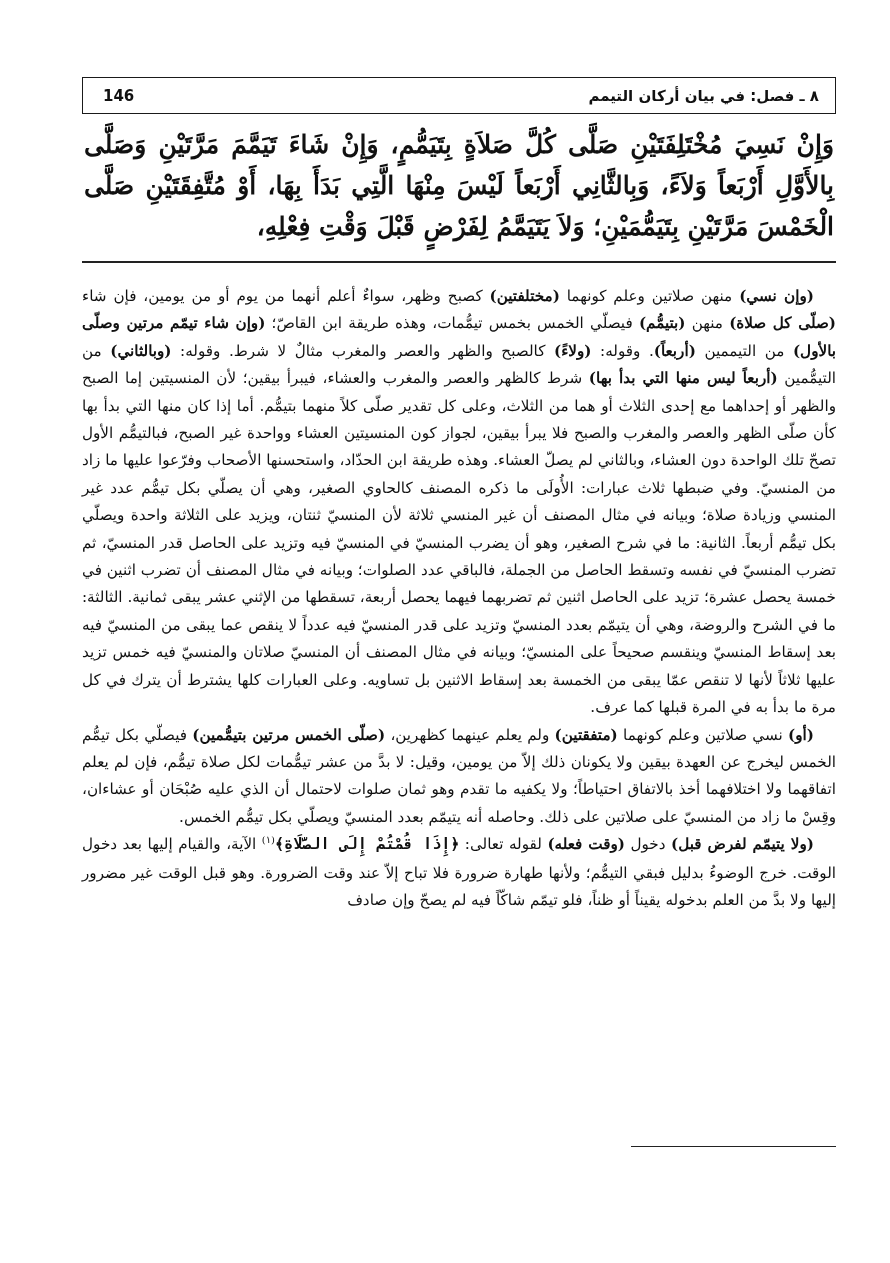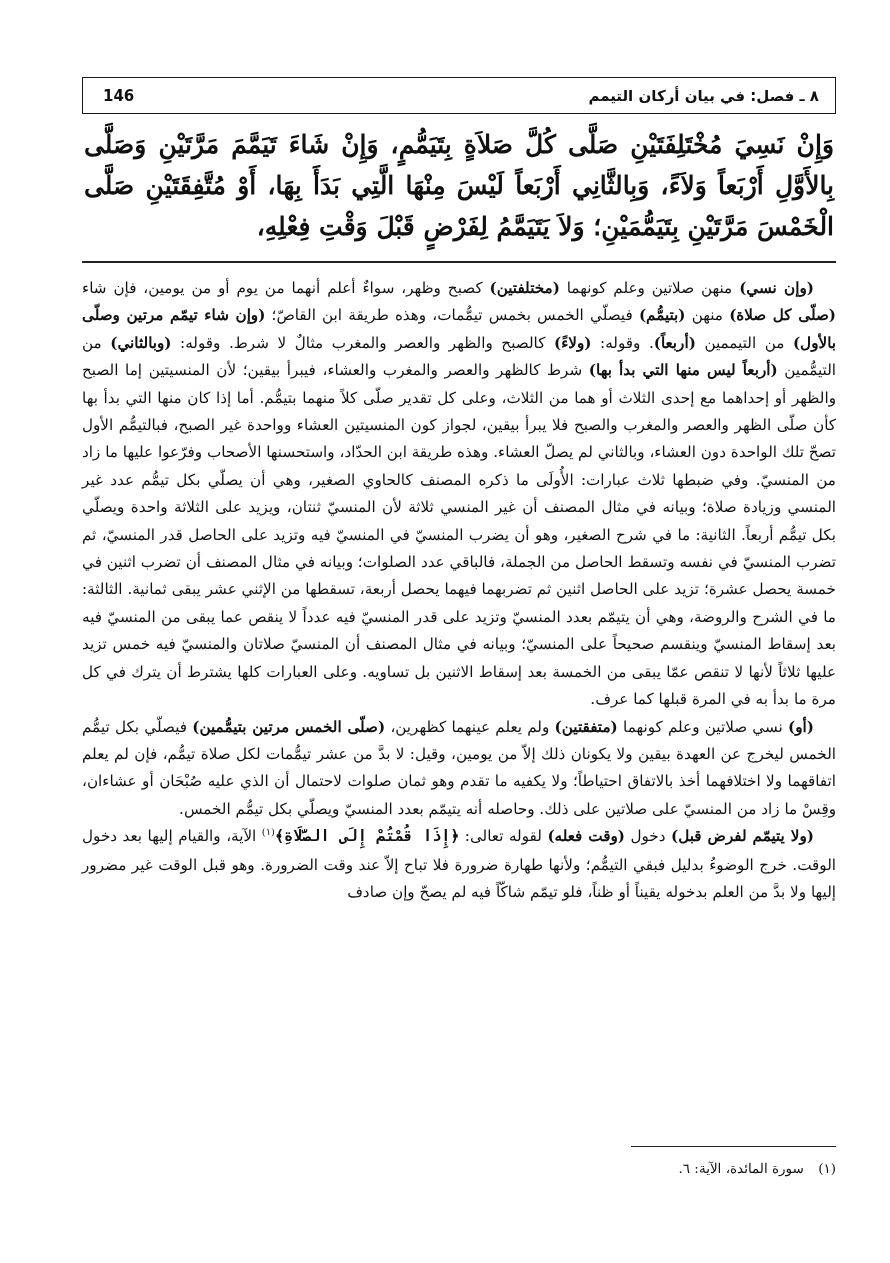--- a/index.html
+++ b/index.html
@@ -48,21 +48,21 @@
     padding: 0 2px;
     font-weight: bold;
   }
   .matn-separator {
     margin-top: 14px;
     height: 0;
     border-top: 2px solid #222222;
     width: 754px;
   }
   .sharh {
-    margin-top: 12px;
+    margin-top: 20px;
     font-size: 15.2px;
     line-height: 27.4px;
     direction: rtl;
     text-align: justify;
   }
   .sharh p {
     margin: 0;
     text-indent: 22px;
   }
   .sharh b { font-weight: bold; }
@@ -104,20 +104,14 @@
   <div class="sharh">
     <p><b>(وإن نسي)</b><span> منهن صلاتين وعلم كونهما </span><b>(مختلفتين)</b><span> كصبح وظهر، سواءٌ أعلم أنهما من يوم أو من يومين، فإن شاء </span><b>(صلّى كل صلاة)</b><span> منهن </span><b>(بتيمُّم)</b><span> فيصلّي الخمس بخمس تيمُّمات، وهذه طريقة ابن القاصّ؛ </span><b>(وإن شاء تيمّم مرتين وصلّى بالأول)</b><span> من التيممين </span><b>(أربعاً)</b><span>. وقوله: </span><b>(ولاءً)</b><span> كالصبح والظهر والعصر والمغرب مثالٌ لا شرط. وقوله: </span><b>(وبالثاني)</b><span> من التيمُّمين </span><b>(أربعاً ليس منها التي بدأ بها)</b><span> شرط كالظهر والعصر والمغرب والعشاء، فيبرأ بيقين؛ لأن المنسيتين إما الصبح والظهر أو إحداهما مع إحدى الثلاث أو هما من الثلاث، وعلى كل تقدير صلّى كلاً منهما بتيمُّم. أما إذا كان منها التي بدأ بها كأن صلّى الظهر والعصر والمغرب والصبح فلا يبرأ بيقين، لجواز كون المنسيتين العشاء وواحدة غير الصبح، فبالتيمُّم الأول تصحّ تلك الواحدة دون العشاء، وبالثاني لم يصلّ العشاء. وهذه طريقة ابن الحدّاد، واستحسنها الأصحاب وفرّعوا عليها ما زاد من المنسيّ. وفي ضبطها ثلاث عبارات: الأُولَى ما ذكره المصنف كالحاوي الصغير، وهي أن يصلّي بكل تيمُّم عدد غير المنسي وزيادة صلاة؛ وبيانه في مثال المصنف أن غير المنسي ثلاثة لأن المنسيّ ثنتان، ويزيد على الثلاثة واحدة ويصلّي بكل تيمُّم أربعاً. الثانية: ما في شرح الصغير، وهو أن يضرب المنسيّ في المنسيّ فيه وتزيد على الحاصل قدر المنسيّ، ثم تضرب المنسيّ في نفسه وتسقط الحاصل من الجملة، فالباقي عدد الصلوات؛ وبيانه في مثال المصنف أن تضرب اثنين في خمسة يحصل عشرة؛ تزيد على الحاصل اثنين ثم تضربهما فيهما يحصل أربعة، تسقطها من الإثني عشر يبقى ثمانية. الثالثة: ما في الشرح والروضة، وهي أن يتيمّم بعدد المنسيّ وتزيد على قدر المنسيّ فيه عدداً لا ينقص عما يبقى من المنسيّ فيه بعد إسقاط المنسيّ وينقسم صحيحاً على المنسيّ؛ وبيانه في مثال المصنف أن المنسيّ صلاتان والمنسيّ فيه خمس تزيد عليها ثلاثاً لأنها لا تنقص عمّا يبقى من الخمسة بعد إسقاط الاثنين بل تساويه. وعلى العبارات كلها يشترط أن يترك في كل مرة ما بدأ به في المرة قبلها كما عرف.</span></p>
 
     <p><b>(أو)</b><span> نسي صلاتين وعلم كونهما </span><b>(متفقتين)</b><span> ولم يعلم عينهما كظهرين، </span><b>(صلّى الخمس مرتين بتيمُّمين)</b><span> فيصلّي بكل تيمُّم الخمس ليخرج عن العهدة بيقين ولا يكونان ذلك إلاّ من يومين، وقيل: لا بدَّ من عشر تيمُّمات لكل صلاة تيمُّم، فإن لم يعلم اتفاقهما ولا اختلافهما أخذ بالاتفاق احتياطاً؛ ولا يكفيه ما تقدم وهو ثمان صلوات لاحتمال أن الذي عليه صُبْحَان أو عشاءان، وقِسْ ما زاد من المنسيّ على صلاتين على ذلك. وحاصله أنه يتيمّم بعدد المنسيّ ويصلّي بكل تيمُّم الخمس.</span></p>
 
 
     <p><b>(ولا يتيمّم لفرض قبل)</b><span> دخول </span><b>(وقت فعله)</b><span> لقوله تعالى: </span><span class="quran">﴿إِذَا قُمْتُمْ إِلَى الصَّلَاةِ﴾</span><sup>(١)</sup><span> الآية، والقيام إليها بعد دخول الوقت. خرج الوضوءُ بدليل فبقي التيمُّم؛ ولأنها طهارة ضرورة فلا تباح إلاّ عند وقت الضرورة. وهو قبل الوقت غير مضرور إليها ولا بدَّ من العلم بدخوله يقيناً أو ظناً، فلو تيمّم شاكّاً فيه لم يصحّ وإن صادف</span></p>
   </div>
 
   <div class="footnote-rule"></div>
-  <div class="footnotes">
-    <div>
-      <span class="fn-num">(١)</span>
-      <span>سورة المائدة، الآية: ٦.</span>
-    </div>
-  </div>
 
 </div>
 
 </body></html>

